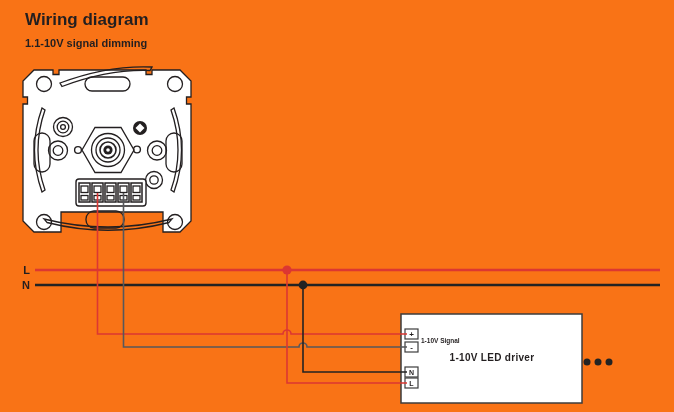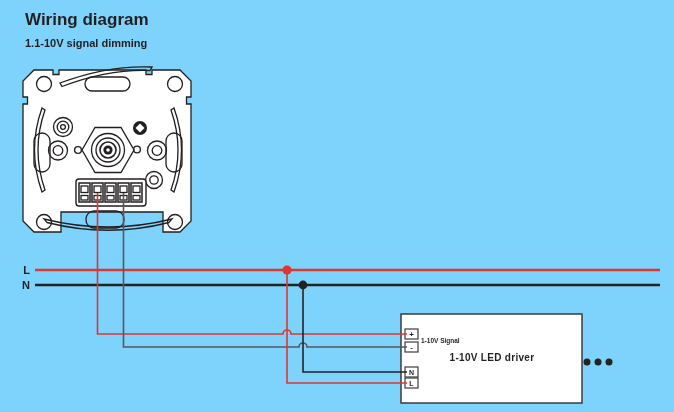--- a/index.html
+++ b/index.html
@@ -1,20 +1,20 @@
 <!DOCTYPE html>
 <html><head>
   <meta charset="utf-8">
   <style>
     html, body { margin: 0; padding: 0; background: #ffffff; }
     .canvas {
       position: relative;
       width: 674px;
       height: 412px;
-      background: #7dd3fc;
+      background: #f97316;
       overflow: hidden;
       font-family: "Liberation Sans", sans-serif;
     }
     svg text {
       font-family: "Liberation Sans", sans-serif;
       fill: #231f20;
     }
     .t-title    { font-size: 17px; font-weight: bold; }
     .t-subtitle { font-size: 11px; font-weight: bold; }
     .t-mains    { font-size: 11px; font-weight: bold; }

